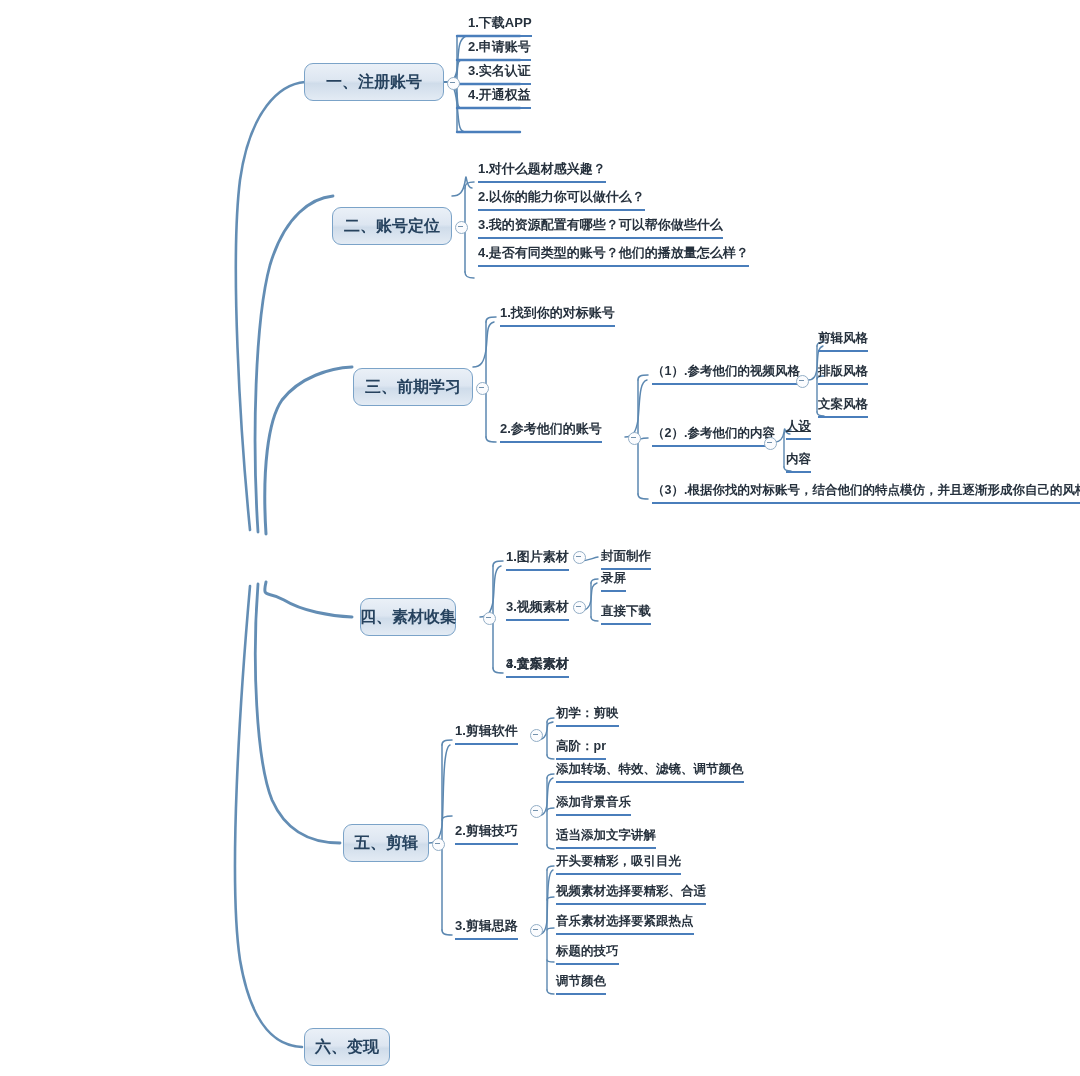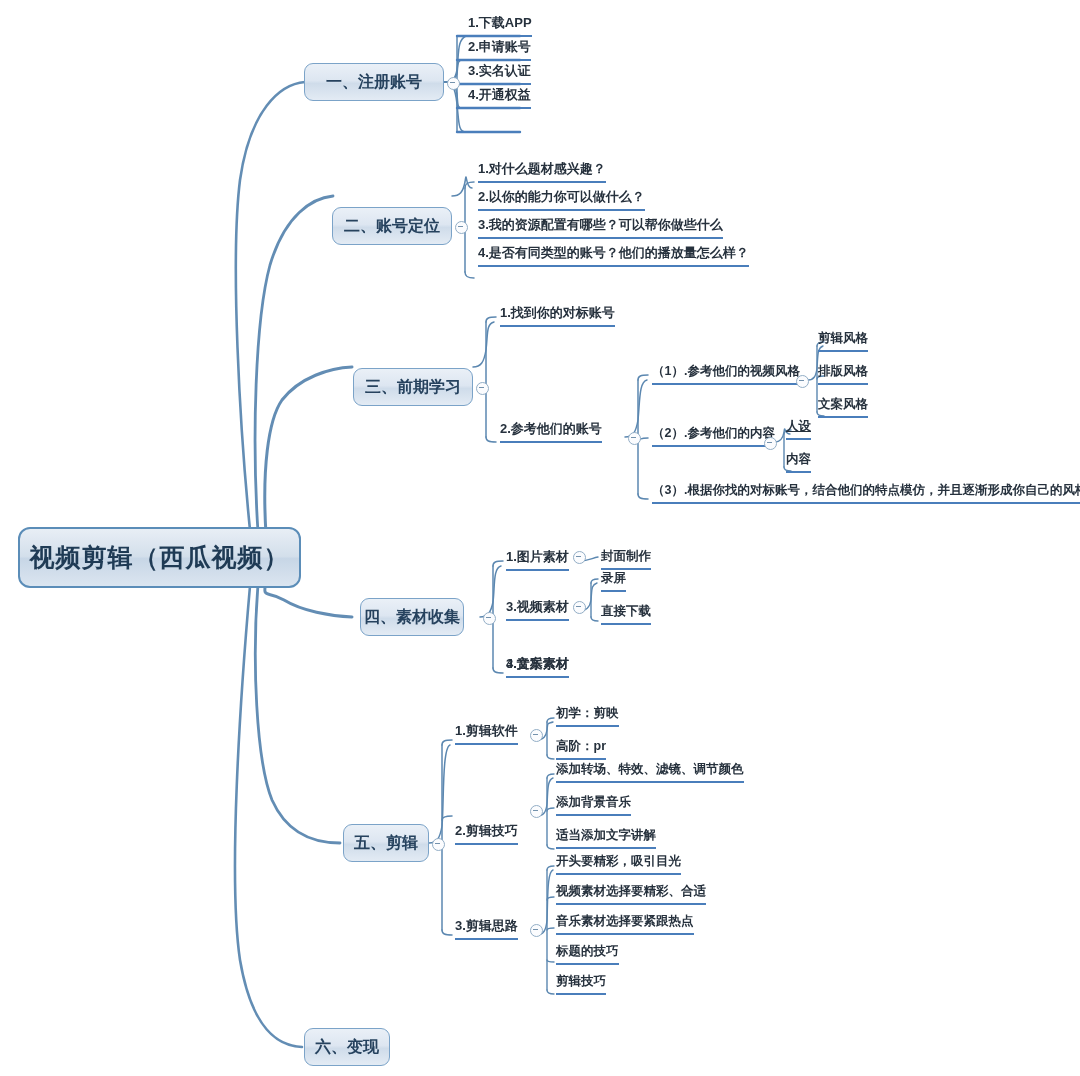--- a/index.html
+++ b/index.html
@@ -186,23 +186,20 @@
       <path d="M536,935 C544,935 546,930 547,920 C548,898 547,872 553,870" stroke-width="1.4"></path>
       <path d="M547,870 L547,990" stroke-width="1.4"></path>
       <path d="M547,870 C547,867 549,866 554,866" stroke-width="1.4"></path>
       <path d="M547,900 C547,898 549,897 554,897" stroke-width="1.4"></path>
       <path d="M547,930 C547,929 549,928 554,928" stroke-width="1.4"></path>
       <path d="M547,960 C547,961 549,962 554,962" stroke-width="1.4"></path>
       <path d="M547,990 C547,993 549,994 554,994" stroke-width="1.4"></path>
     </g>
   </svg>
 
-  <div class="root-node" style="left:18px; top:527px; width:283px; height:61px;">
-    <span>视频剪辑（西瓜视频）</span>
-  </div>
 
   <div class="l1-node" style="left:304px; top:63px; width:140px; height:38px;">
     <span>一、注册账号</span>
   </div>
   <div class="toggle" style="left:447px; top:77px;"></div>
 
   <div class="leaf-node" style="left:468px; top:14px;">
     <span>1.下载APP</span>
   </div>
   <div class="leaf-node" style="left:468px; top:38px;">
@@ -270,21 +267,21 @@
     <span>人设</span>
   </div>
   <div class="leaf-node lv4" style="left:786px; top:451px;">
     <span>内容</span>
   </div>
 
   <div class="leaf-node lv3" style="left:652px; top:482px;">
     <span>（3）.根据你找的对标账号，结合他们的特点模仿，并且逐渐形成你自己的风格</span>
   </div>
 
-  <div class="l1-node" style="left:360px; top:598px; width:104px; height:38px;">
+  <div class="l1-node" style="left:360px; top:598px; width:96px; height:38px;">
     <span>四、素材收集</span>
   </div>
   <div class="toggle" style="left:483px; top:612px;"></div>
 
   <div class="leaf-node" style="left:506px; top:548px;">
     <span>1.图片素材</span>
   </div>
   <div class="toggle" style="left:573px; top:551px;"></div>
   <div class="leaf-node lv3" style="left:601px; top:548px;">
     <span>封面制作</span>
@@ -348,20 +345,20 @@
   <div class="leaf-node lv3" style="left:556px; top:883px;">
     <span>视频素材选择要精彩、合适</span>
   </div>
   <div class="leaf-node lv3" style="left:556px; top:913px;">
     <span>音乐素材选择要紧跟热点</span>
   </div>
   <div class="leaf-node lv3" style="left:556px; top:943px;">
     <span>标题的技巧</span>
   </div>
   <div class="leaf-node lv3" style="left:556px; top:973px;">
-    <span>剪辑技巧</span>
+    <span>调节颜色</span>
   </div>
 
   <div class="l1-node" style="left:304px; top:1028px; width:86px; height:38px;">
     <span>六、变现</span>
   </div>
 
 </div>
 
 </body></html>

